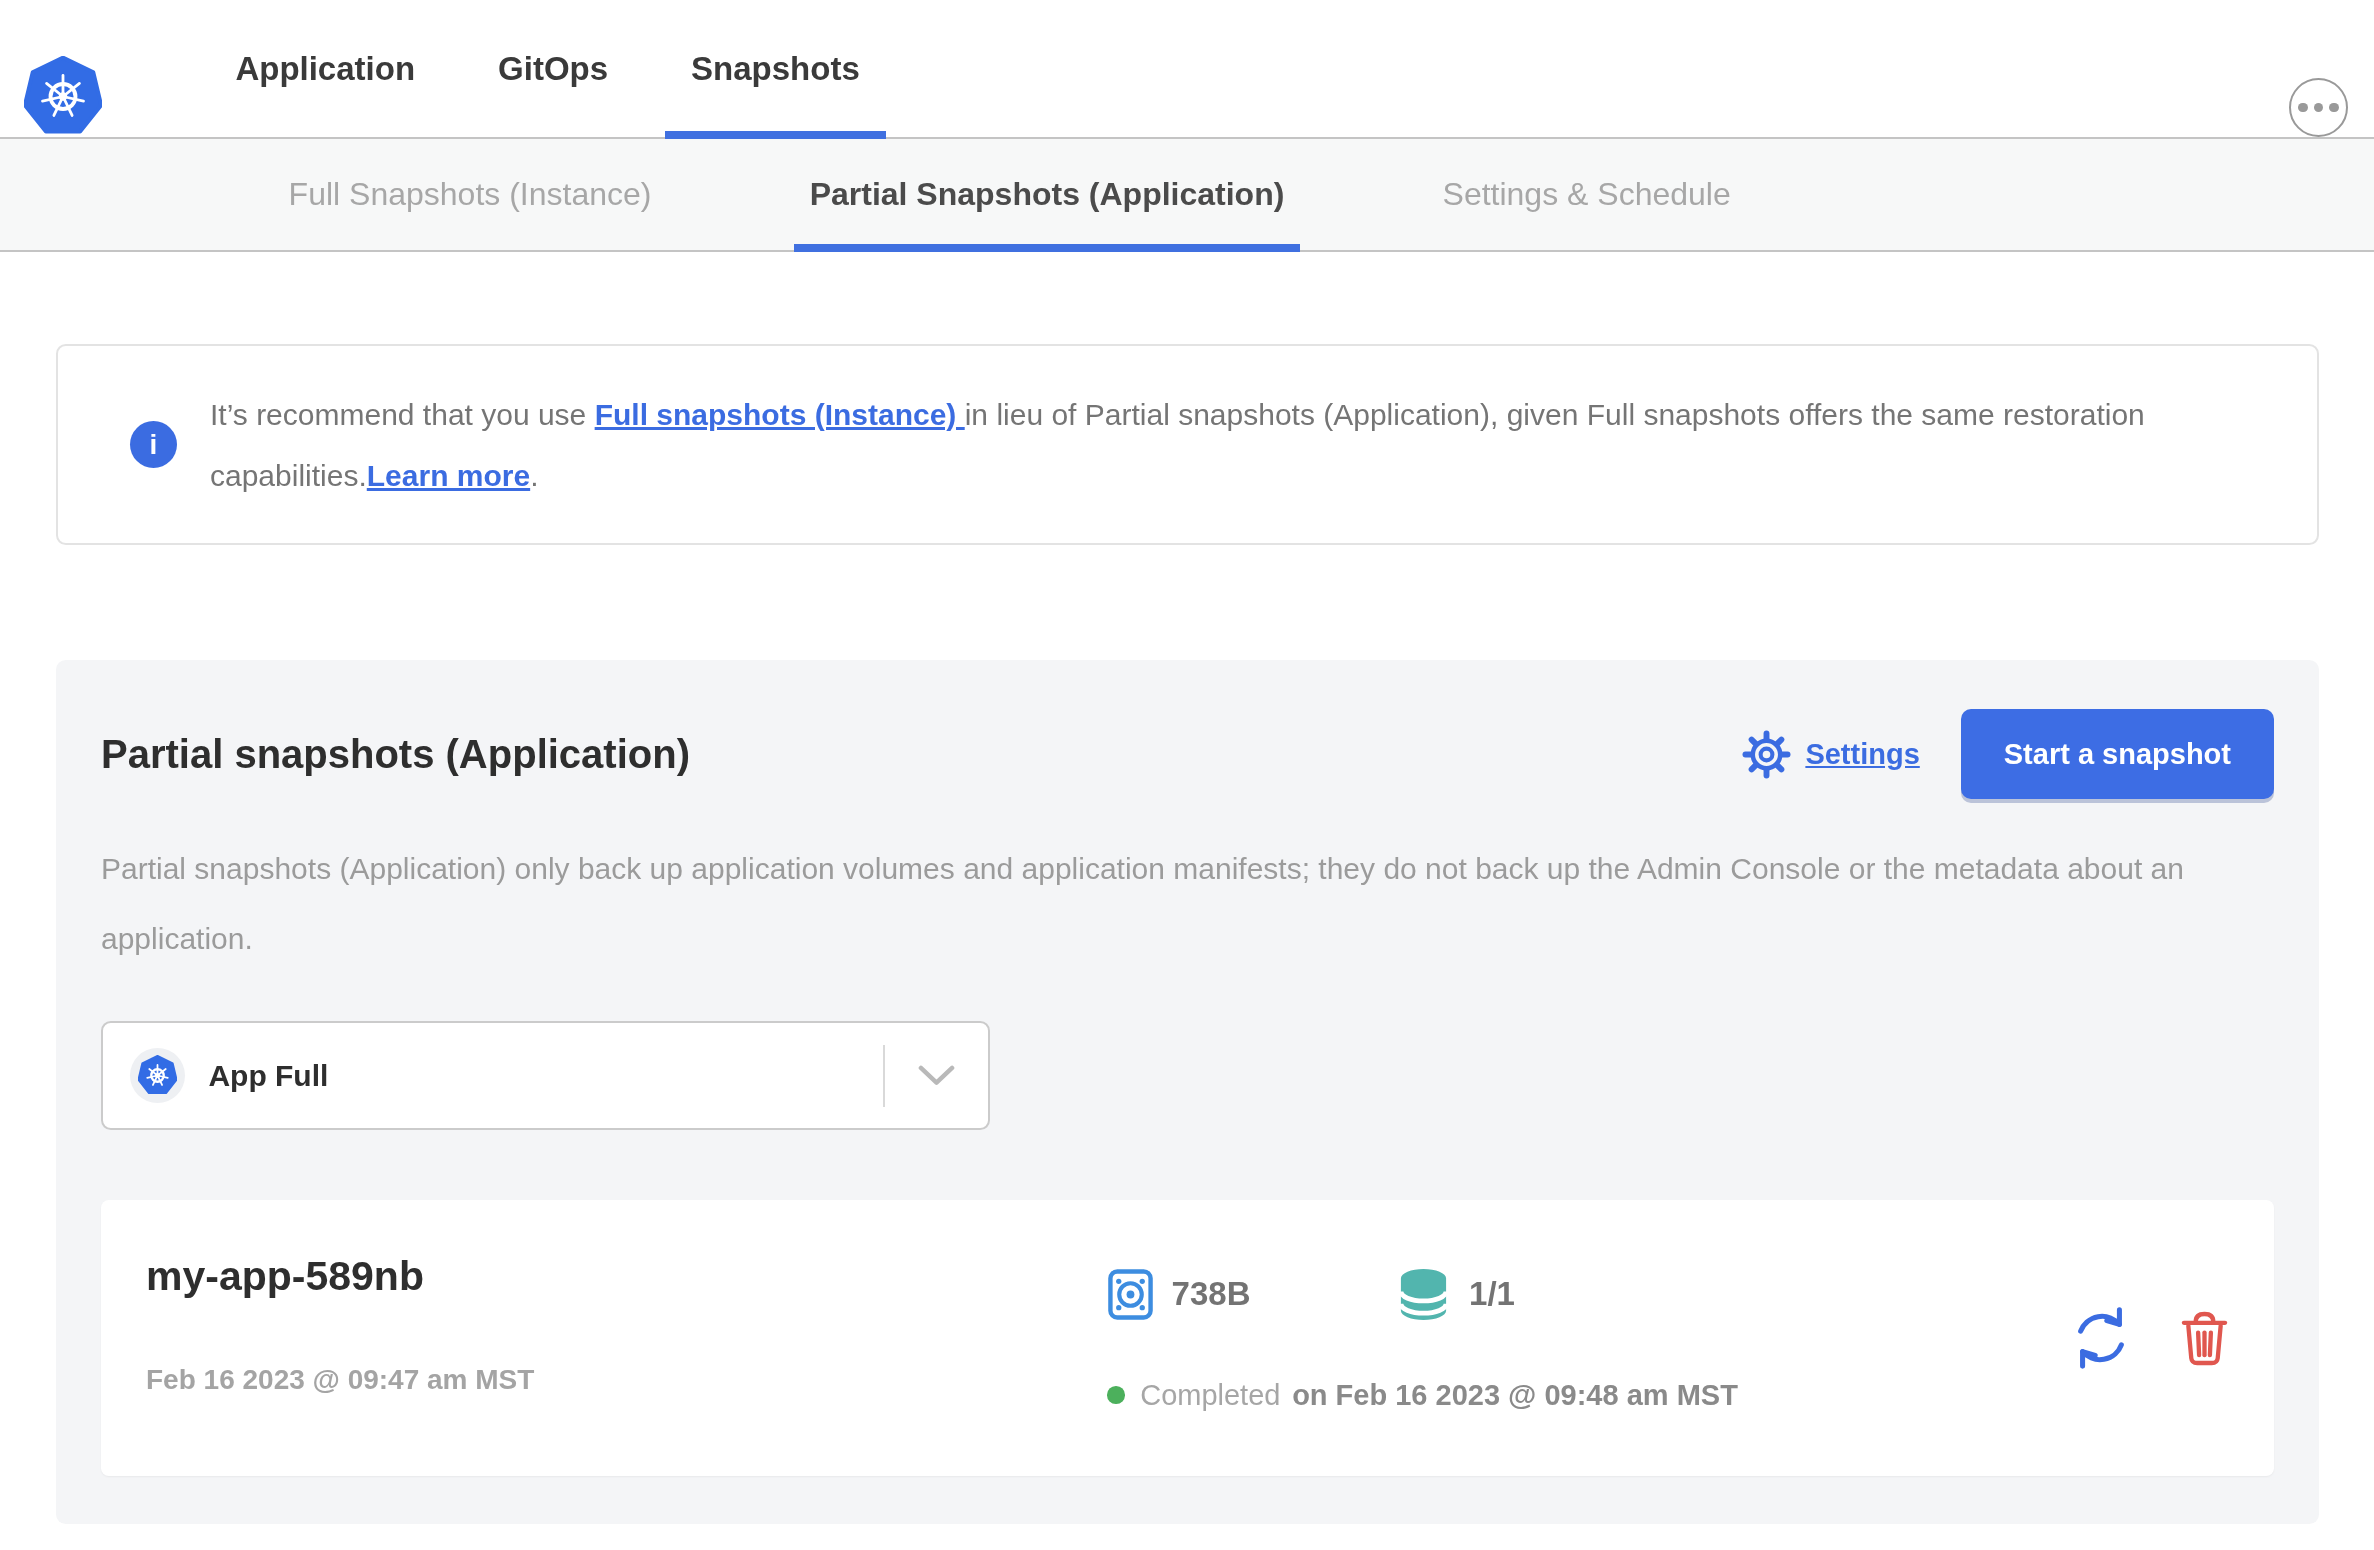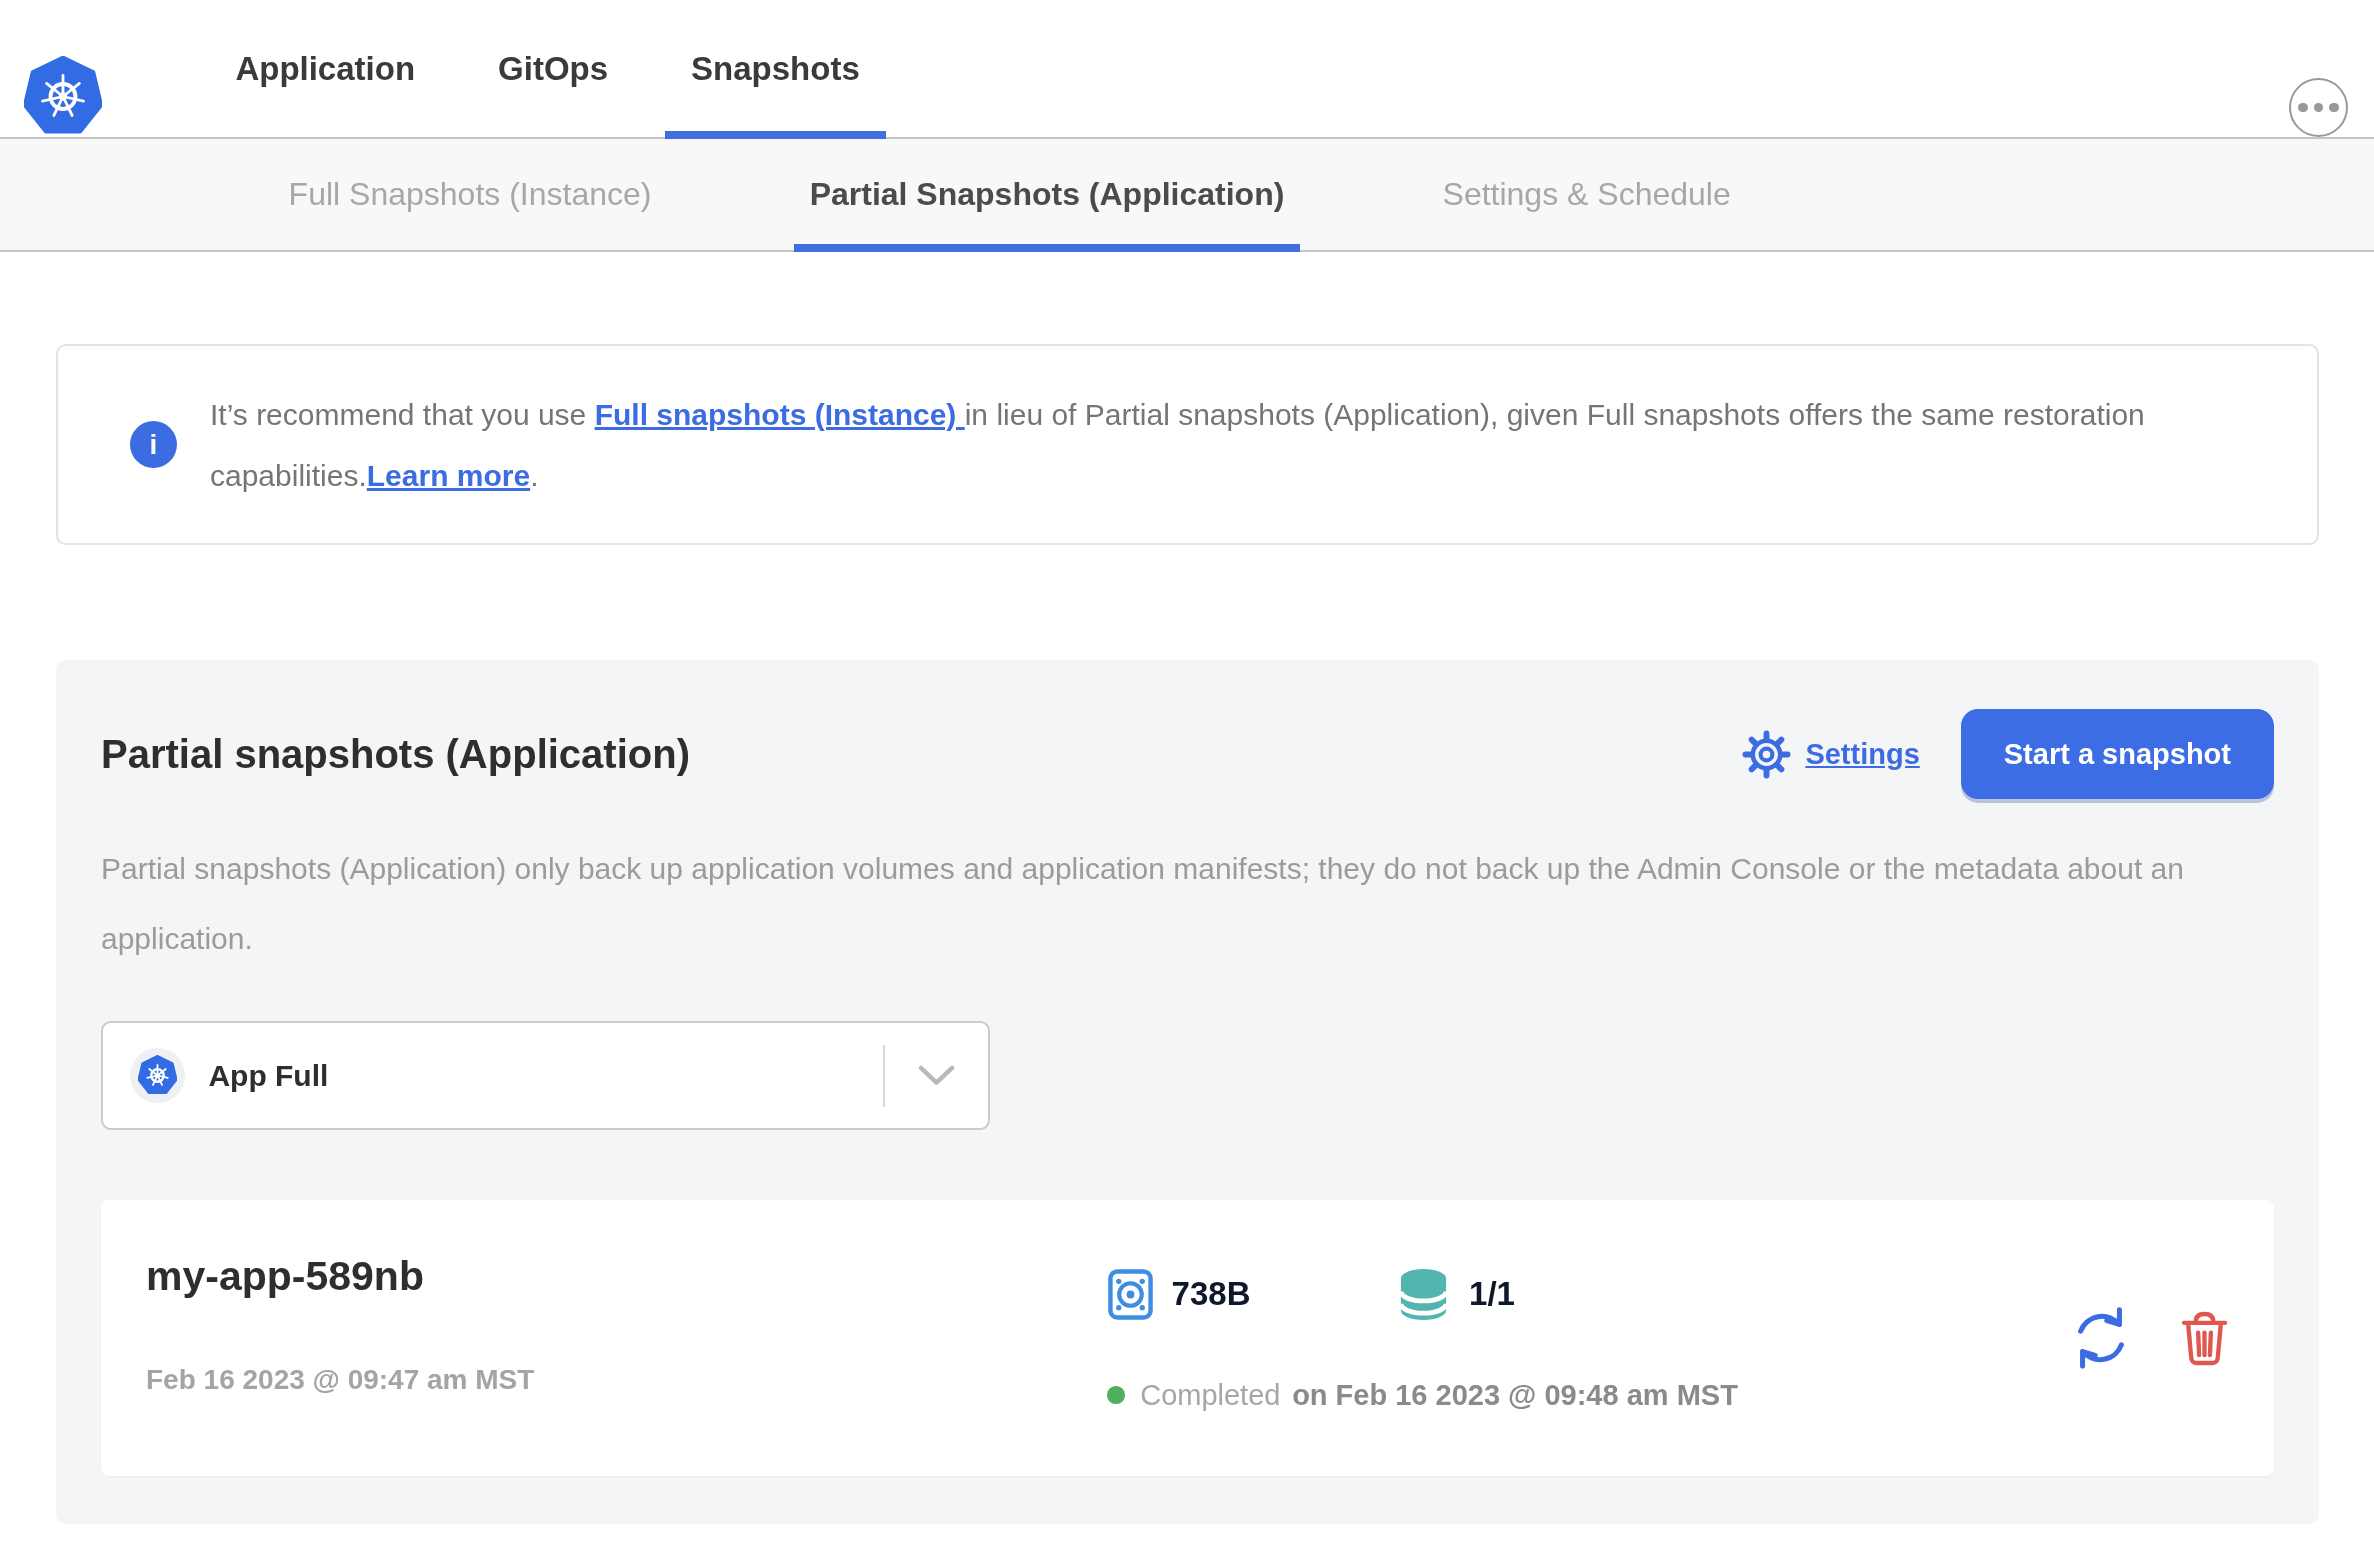--- a/index.html
+++ b/index.html
@@ -73,21 +73,21 @@
     padding:49px 45px 45px;
   }
   .card-header { display:flex; align-items:center; height:90px; }
   .card-title { font-size:40px; font-weight:700; color:#2e2e2e; }
   .header-right { margin-left:auto; display:flex; align-items:center; gap:41px; }
   .settings-link { display:flex; align-items:center; gap:14.6px; cursor:pointer; }
   .settings-link span {
     color:#3b6ce1; font-size:29px; font-weight:700; text-decoration:underline;text-align:right;
   }
   .start-btn {
-    height:90px; padding:0 43px; border:none; border-radius:17px;
+    height:90px; padding:0 43px; border:none; border-radius:10px;
     background:#3d6de4; color:#fff; font-size:29px; font-weight:700;
     font-family:inherit; cursor:pointer;
     box-shadow:0 3.9px 0 rgba(38,64,140,.28);
   }
   .description {
     margin-top:35px; font-size:30px; line-height:70px;
     color:#9b9b9b; max-width:2107px;
   }
 
   
@@ -109,21 +109,21 @@
     margin-top:70px; min-height:276px;
     background:#fff; border-radius:7.8px;
     padding:53px 45px; display:flex; align-items:stretch;
     box-shadow:0 1px 2px rgba(0,0,0,.05);
   }
   .snap-left { width:961px; flex:0 0 auto; }
   .snap-name { font-size:41px; font-weight:700; color:#2e2e2e; }
   .snap-created { margin-top:64px; font-size:28px; font-weight:600; color:#a4a4a4; }
   .snap-mid { flex:1 1 auto; margin-top:13.7px; }
   .snap-stats { display:flex; align-items:center; }
-  .stat { display:flex; align-items:center; gap:17.6px; font-size:33px; font-weight:700; color:#0f172a; }
+  .stat { display:flex; align-items:center; gap:17.6px; font-size:33px; font-weight:700; color:#737373; }
   .stat + .stat { margin-left:146px; }
   .snap-status { margin-top:57px; display:flex; align-items:center; font-size:29px; color:#a6a6a6; }
   .dot { width:17.6px; height:17.6px; border-radius:50%; background:#4cb05c; margin-right:15.6px; flex:0 0 auto; }
   .status-on { margin-left:11.7px; font-weight:600; color:#8a8a8a; }
   .snap-actions { display:flex; align-items:center; gap:47px; align-self:center; }
   .icon-btn { background:none; border:none; cursor:pointer; padding:0; display:flex; }
 </style>
 </head>
 <body>
 

